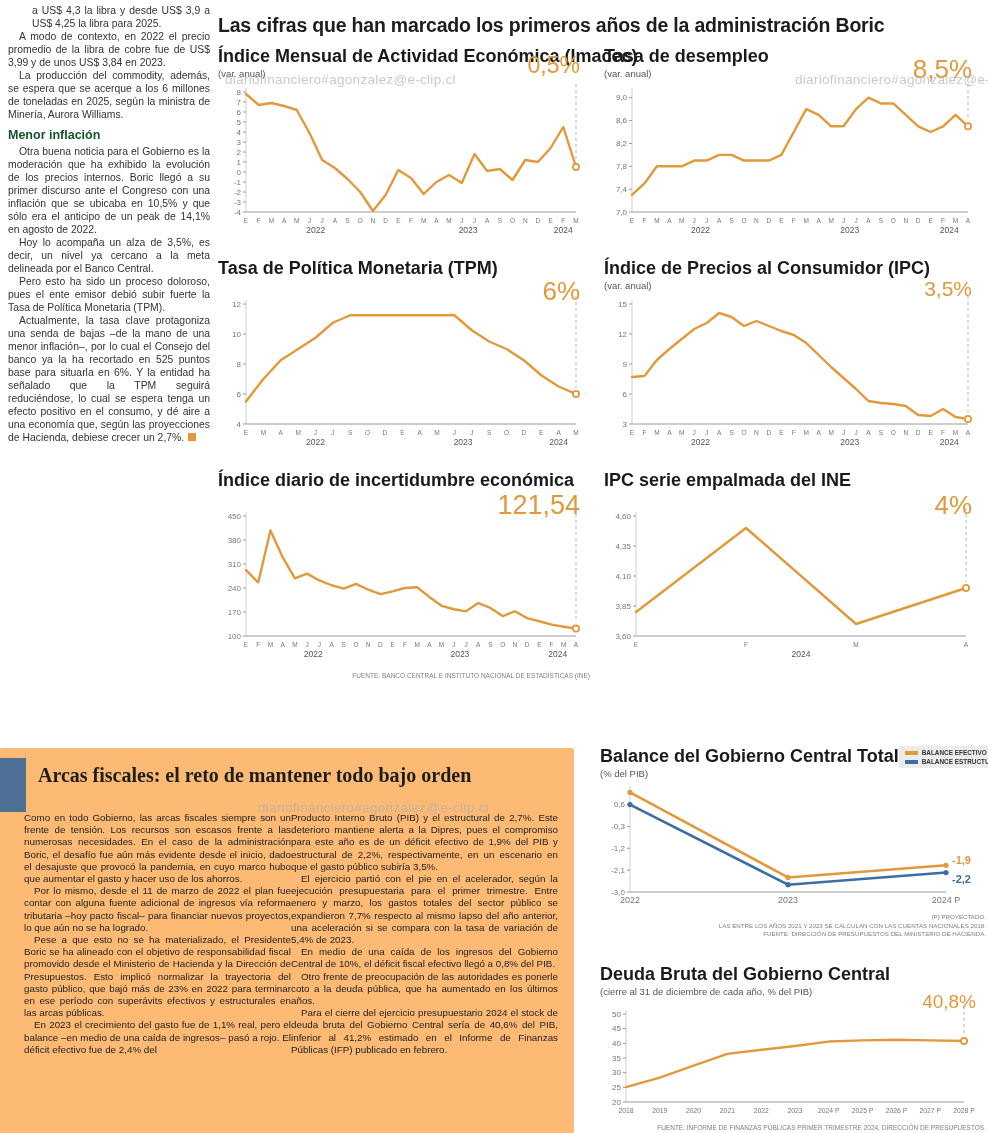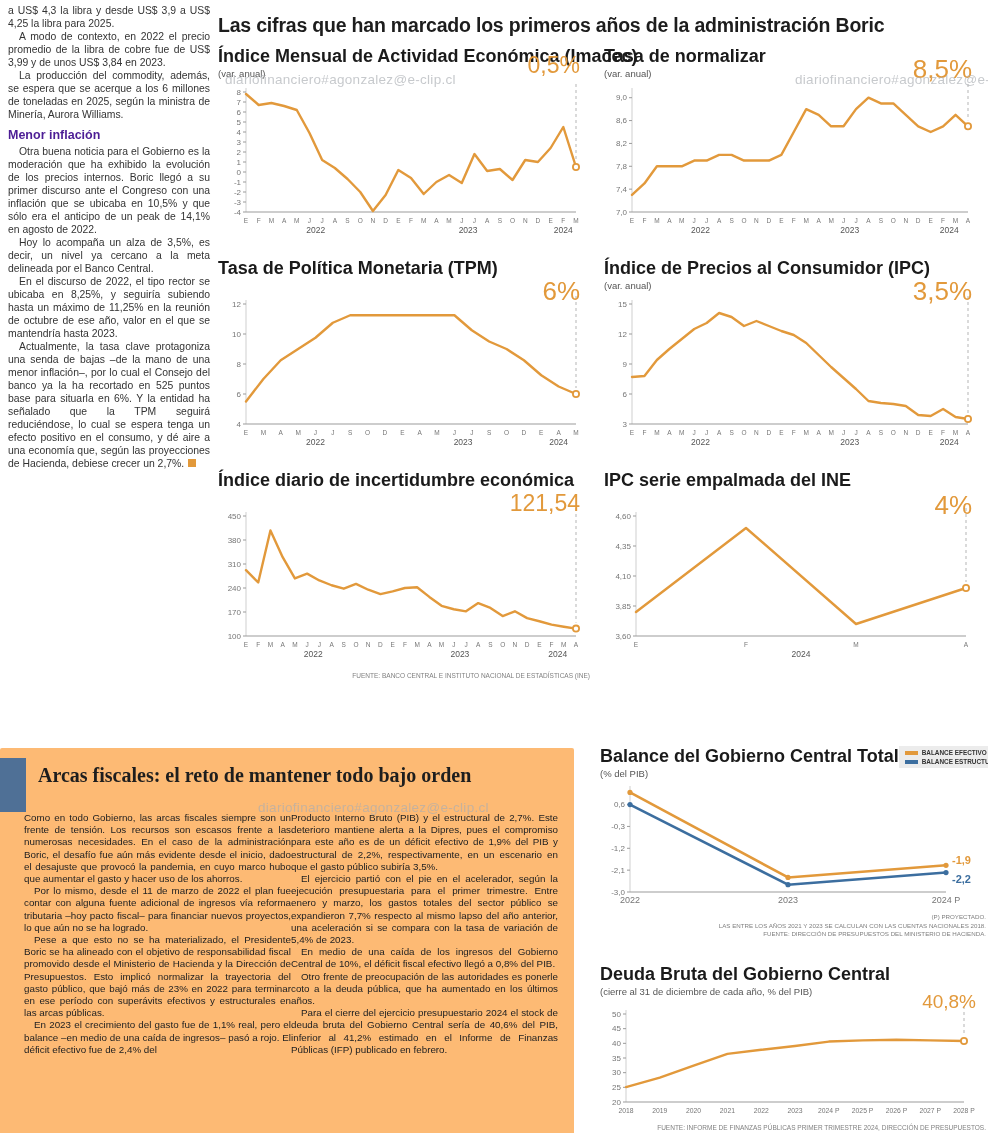--- a/index.html
+++ b/index.html
@@ -3,22 +3,22 @@
 <meta charset="utf-8">
 <style>
   html,body{margin:0;padding:0;background:#fff;}
   .page{position:relative;width:988px;height:1133px;background:#fff;overflow:hidden;
         font-family:"Liberation Sans",sans-serif;color:#2b2b2b;}
   svg{font-family:"Liberation Sans",sans-serif;display:block;overflow:visible;}
 
   
   .left-col{position:absolute;left:8px;top:4px;width:202px;}
   .left-col p{margin:0;text-indent:11px;font-size:10.4px;line-height:13px;text-align:justify;color:#333;}
-  .left-col p.noind{text-indent:0;}
-  .left-col h4{margin:7px 0 3px;font-size:12.5px;color:#4c1d95;}
+  .left-col p.noind{text-indent:0;margin-left:24px;}
+  .left-col h4{margin:7px 0 3px;font-size:12.5px;color:#14532d;}
   .end-mark{display:inline-block;width:8px;height:8px;background:#E2993B;margin-left:4px;}
 
   
   .main-title{position:absolute;left:218px;top:14px;width:764px;margin:0;
               font-size:19.5px;font-weight:bold;color:#1d1d1d;letter-spacing:-0.2px;}
 
   
   .chart-panel{position:absolute;}
   .chart-title{margin:0;font-size:18px;font-weight:bold;color:#1a1a1a;white-space:nowrap;}
   .chart-sub{min-height:12px;font-size:9.5px;color:#555;margin:1px 0 2px;}
@@ -53,21 +53,21 @@
 
 <div class="page">
 
   <aside class="left-col">
     <p class="noind">a US$ 4,3 la libra y desde US$ 3,9 a US$ 4,25 la libra para 2025.</p>
     <p>A modo de contexto, en 2022 el precio promedio de la libra de cobre fue de US$ 3,99 y de unos US$ 3,84 en 2023.</p>
     <p>La producción del commodity, además, se espera que se acerque a los 6 millones de toneladas en 2025, según la ministra de Minería, Aurora Williams.</p>
     <h4>Menor inflación</h4>
     <p>Otra buena noticia para el Gobierno es la moderación que ha exhibido la evolución de los precios internos. Boric llegó a su primer discurso ante el Congreso con una inflación que se ubicaba en 10,5% y que sólo era el anticipo de un peak de 14,1% en agosto de 2022.</p>
     <p>Hoy lo acompaña un alza de 3,5%, es decir, un nivel ya cercano a la meta delineada por el Banco Central.</p>
-    <p>En el discurso de 2022, el tipo rector se ubicaba en 8,25%, y seguiría subiendo hasta un máximo de 11,25% en la reunión de octubre de ese año, valor en el que se mantendría hasta 2023.</p>
+    <p>Pero esto ha sido un proceso doloroso, pues el ente emisor debió subir fuerte la Tasa de Política Monetaria (TPM).</p>
     <p><span>Actualmente, la tasa clave protagoniza una senda de bajas –de la mano de una menor inflación–, por lo cual el Consejo del banco ya la ha recortado en 525 puntos base para situarla en 6%. Y la entidad ha señalado que la TPM seguirá reduciéndose, lo cual se espera tenga un efecto positivo en el consumo, y dé aire a una economía que, según las proyecciones de Hacienda, debiese crecer un 2,7%.</span><span class="end-mark"></span></p>
   </aside>
 
   <h1 class="main-title">Las cifras que han marcado los primeros años de la administración Boric</h1>
 
   <div class="chart-panel" style="left:218px;top:46px;width:372px">
     <h3 class="chart-title">Índice Mensual de Actividad Económica (Imacec)</h3>
     <div class="chart-sub">(var. anual)</div>
     <div class="hl" style="top:8px;font-size:23px">0,5%</div>
     <svg width="372" height="164">
@@ -129,21 +129,21 @@
         <text x="97.8076923076923" y="151" text-anchor="middle" font-size="8.5" fill="#555">2022</text>
         <text x="250.1153846153846" y="151" text-anchor="middle" font-size="8.5" fill="#555">2023</text>
         <text x="345.3076923076923" y="151" text-anchor="middle" font-size="8.5" fill="#555">2024</text>
         <line x1="358" y1="2" x2="358" y2="79" stroke="#b5b5b5" stroke-width="1" stroke-dasharray="3,3"></line>
         <polyline points="28,11.999999999999993 40.69230769230769,23.000000000000007 53.38461538461539,21 66.07692307692308,24.000000000000004 78.76923076923077,28.000000000000004 91.46153846153847,51 104.15384615384616,78 116.84615384615384,86 129.53846153846155,97.00000000000001 142.23076923076923,110 154.92307692307693,129 167.6153846153846,113 180.30769230769232,87.99999999999999 193,96 205.69230769230768,112 218.38461538461536,100 231.0769230769231,93 243.76923076923077,101 256.46153846153845,72 269.15384615384613,89.00000000000001 281.84615384615387,87 294.53846153846155,98 307.2307692307692,78 319.9230769230769,79.99999999999999 332.61538461538464,66 345.3076923076923,44.99999999999999 358,85" fill="none" stroke="#E2993B" stroke-width="2.4" stroke-linejoin="round" stroke-linecap="round"></polyline>
         <circle cx="358" cy="85" r="3.1" fill="#fff" stroke="#E2993B" stroke-width="1.8"></circle>
       </svg>
   </div>
 
   <div class="chart-panel" style="left:604px;top:46px;width:378px">
-    <h3 class="chart-title">Tasa de normalizar</h3>
+    <h3 class="chart-title">Tasa de desempleo</h3>
     <div class="chart-sub">(var. anual)</div>
     <div class="hl" style="top:10px;font-size:26px">8,5%</div>
     <svg width="378" height="164">
         <line x1="28" y1="6" x2="28" y2="130" stroke="#cfcfcf" stroke-width="1"></line>
         <line x1="28" y1="130" x2="364" y2="130" stroke="#9b9b9b" stroke-width="1"></line>
         <line x1="25" y1="15.714285714285694" x2="28" y2="15.714285714285694" stroke="#9b9b9b" stroke-width="1"></line>
         <text x="23" y="18.314285714285695" text-anchor="end" font-size="8" fill="#767676">9,0</text>
         <line x1="25" y1="38.57142857142858" x2="28" y2="38.57142857142858" stroke="#9b9b9b" stroke-width="1"></line>
         <text x="23" y="41.17142857142858" text-anchor="end" font-size="8" fill="#767676">8,6</text>
         <line x1="25" y1="61.42857142857146" x2="28" y2="61.42857142857146" stroke="#9b9b9b" stroke-width="1"></line>
@@ -233,21 +233,21 @@
         <text x="340.63157894736844" y="151" text-anchor="middle" font-size="8.5" fill="#555">2024</text>
         <line x1="358" y1="2" x2="358" y2="94" stroke="#b5b5b5" stroke-width="1" stroke-dasharray="3,3"></line>
         <polyline points="28,107.5 45.368421052631575,85 62.73684210526316,66.25 80.10526315789474,55 97.47368421052632,43.75 114.84210526315789,28.75 132.21052631578948,21.25 149.57894736842104,21.25 166.94736842105263,21.25 184.3157894736842,21.25 201.68421052631578,21.25 219.05263157894737,21.25 236.42105263157893,21.25 253.78947368421052,36.25 271.1578947368421,47.5 288.5263157894737,55 305.89473684210526,66.25 323.2631578947368,81.25 340.6315789473684,92.5 358,100" fill="none" stroke="#E2993B" stroke-width="2.4" stroke-linejoin="round" stroke-linecap="round"></polyline>
         <circle cx="358" cy="100" r="3.1" fill="#fff" stroke="#E2993B" stroke-width="1.8"></circle>
       </svg>
   </div>
 
   <div class="chart-panel" style="left:604px;top:258px;width:378px">
     <h3 class="chart-title">Índice de Precios al Consumidor (IPC)</h3>
     <div class="chart-sub">(var. anual)</div>
-    <div class="hl" style="top:20px;font-size:26px">3,5%</div>
+    <div class="hl" style="top:20px;font-size:21px">3,5%</div>
     <svg width="378" height="164">
         <line x1="28" y1="6" x2="28" y2="130" stroke="#cfcfcf" stroke-width="1"></line>
         <line x1="28" y1="130" x2="364" y2="130" stroke="#9b9b9b" stroke-width="1"></line>
         <line x1="25" y1="10" x2="28" y2="10" stroke="#9b9b9b" stroke-width="1"></line>
         <text x="23" y="12.6" text-anchor="end" font-size="8" fill="#767676">15</text>
         <line x1="25" y1="40" x2="28" y2="40" stroke="#9b9b9b" stroke-width="1"></line>
         <text x="23" y="42.6" text-anchor="end" font-size="8" fill="#767676">12</text>
         <line x1="25" y1="70" x2="28" y2="70" stroke="#9b9b9b" stroke-width="1"></line>
         <text x="23" y="72.6" text-anchor="end" font-size="8" fill="#767676">9</text>
         <line x1="25" y1="100" x2="28" y2="100" stroke="#9b9b9b" stroke-width="1"></line>
@@ -287,21 +287,21 @@
         <text x="345.3333333333333" y="151" text-anchor="middle" font-size="8.5" fill="#555">2024</text>
         <line x1="364" y1="2" x2="364" y2="119" stroke="#b5b5b5" stroke-width="1" stroke-dasharray="3,3"></line>
         <polyline points="28,83 40.44444444444444,82.00000000000001 52.888888888888886,66 65.33333333333333,55 77.77777777777777,44.99999999999999 90.22222222222223,35 102.66666666666666,29 115.1111111111111,19.000000000000007 127.55555555555554,23.000000000000007 140,31.99999999999999 152.44444444444446,26.999999999999993 164.88888888888889,31.99999999999999 177.33333333333331,37 189.77777777777777,41 202.2222222222222,49.00000000000001 214.66666666666669,60.99999999999999 227.1111111111111,73.00000000000001 239.55555555555557,84 252,94.99999999999999 264.44444444444446,107 276.8888888888889,109.00000000000001 289.3333333333333,110 301.77777777777777,112 314.22222222222223,121 326.66666666666663,122 339.1111111111111,115 351.55555555555554,123 364,125" fill="none" stroke="#E2993B" stroke-width="2.4" stroke-linejoin="round" stroke-linecap="round"></polyline>
         <circle cx="364" cy="125" r="3.1" fill="#fff" stroke="#E2993B" stroke-width="1.8"></circle>
       </svg>
   </div>
 
   <div class="chart-panel" style="left:218px;top:470px;width:372px">
     <h3 class="chart-title">Índice diario de incertidumbre económica</h3>
     <div class="chart-sub"></div>
-    <div class="hl" style="top:22px;font-size:23px">121,54</div>
+    <div class="hl" style="top:22px;font-size:27px">121,54</div>
     <svg width="372" height="164">
         <line x1="28" y1="6" x2="28" y2="130" stroke="#cfcfcf" stroke-width="1"></line>
         <line x1="28" y1="130" x2="358" y2="130" stroke="#9b9b9b" stroke-width="1"></line>
         <line x1="25" y1="10" x2="28" y2="10" stroke="#9b9b9b" stroke-width="1"></line>
         <text x="23" y="12.6" text-anchor="end" font-size="8" fill="#767676">450</text>
         <line x1="25" y1="33.99999999999999" x2="28" y2="33.99999999999999" stroke="#9b9b9b" stroke-width="1"></line>
         <text x="23" y="36.599999999999994" text-anchor="end" font-size="8" fill="#767676">380</text>
         <line x1="25" y1="58" x2="28" y2="58" stroke="#9b9b9b" stroke-width="1"></line>
         <text x="23" y="60.6" text-anchor="end" font-size="8" fill="#767676">310</text>
         <line x1="25" y1="82" x2="28" y2="82" stroke="#9b9b9b" stroke-width="1"></line>

